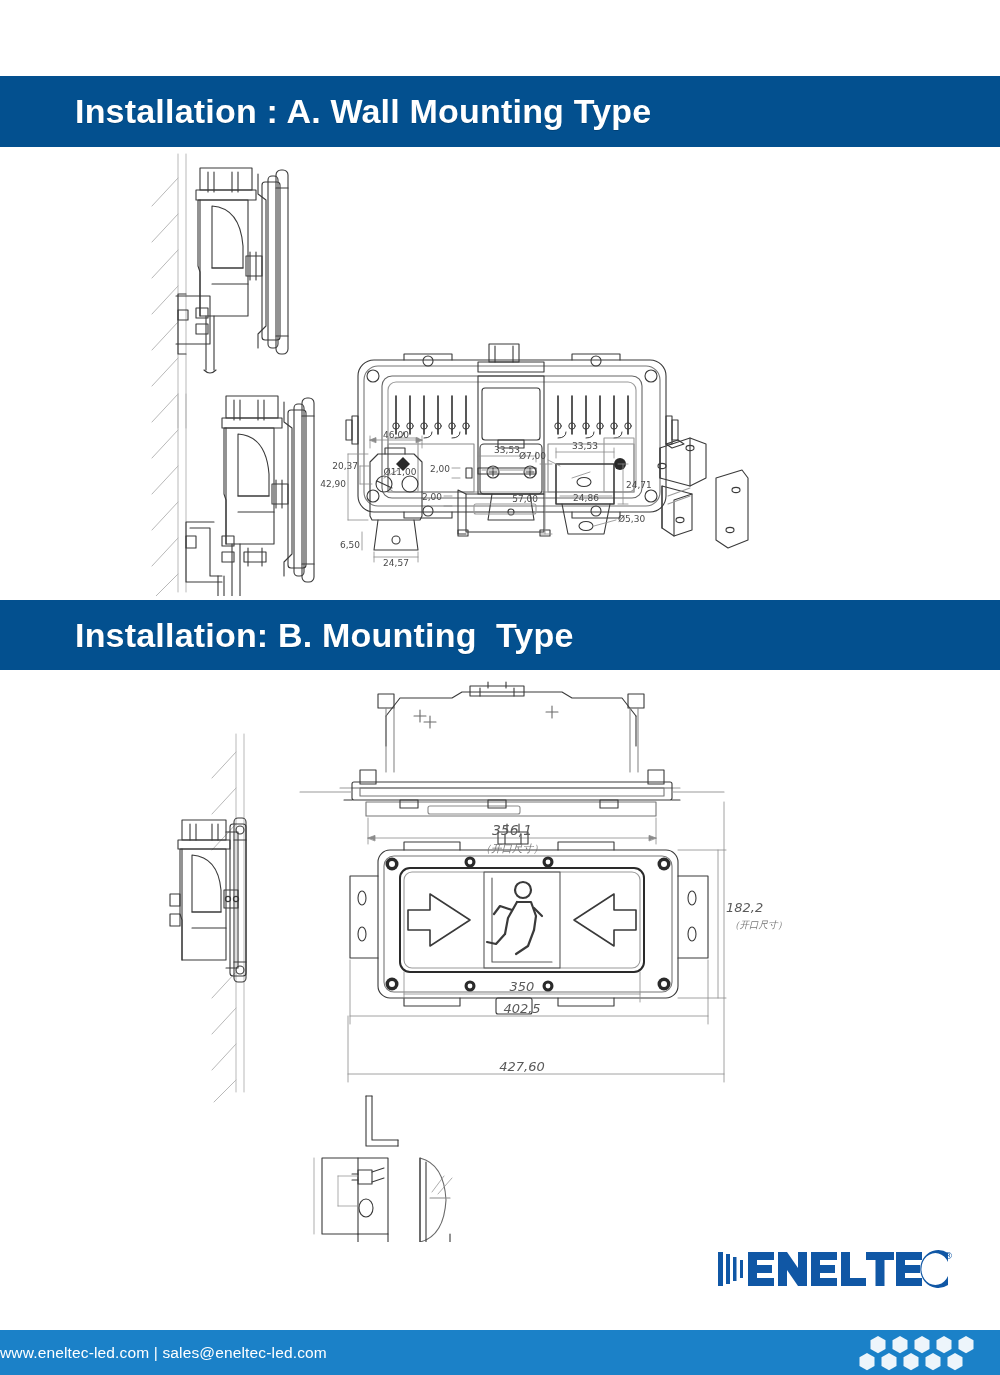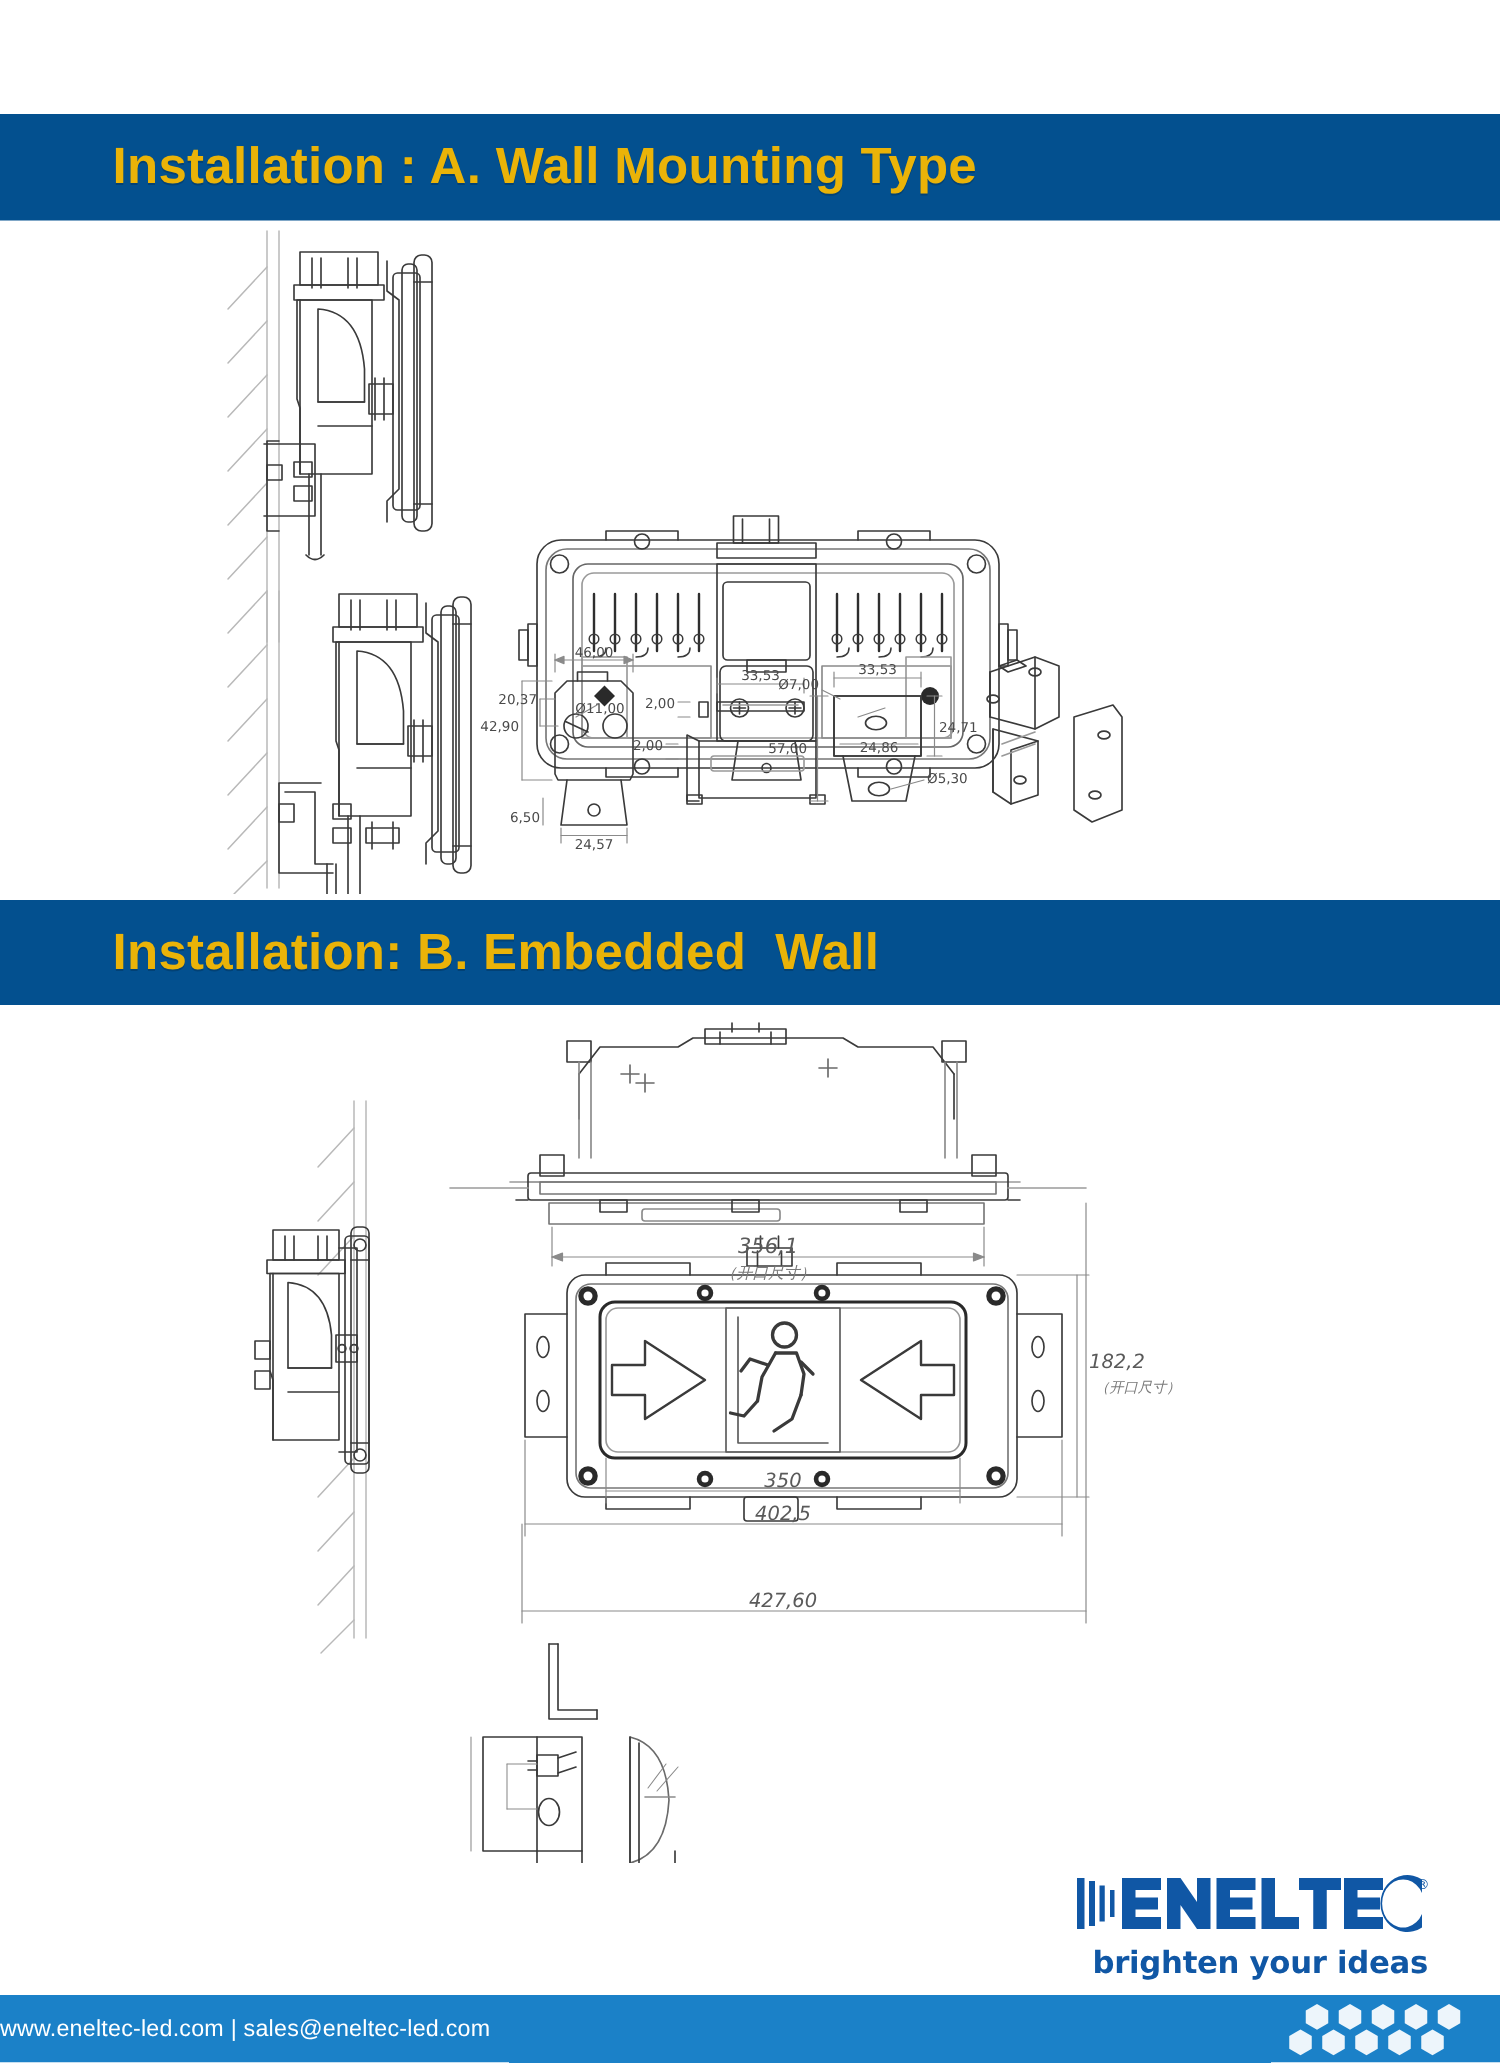--- a/index.html
+++ b/index.html
@@ -18,21 +18,21 @@
 
   
   .banner {
     position: absolute;
     left: 0; width: 1000px;
     background: #03508f;
     display: flex;
     align-items: center;
   }
   .banner-title {
-    color: #eab308;
+    color: #ffffff;
     font-size: 34px;
     font-weight: bold;
     letter-spacing: 0.2px;
     margin-left: 75px;
     white-space: pre;
     text-shadow: 0 1px 0 rgba(0,0,0,0.18);
   }
   #banner-a { top: 76px; height: 71px; }
   #banner-b { top: 600px; height: 70px; }
 
@@ -391,21 +391,21 @@
         <text x="585" y="301" text-anchor="middle">33,53</text>
         <text x="626" y="340" text-anchor="start">24,71</text>
         <text x="538" y="354" text-anchor="end">57,00</text>
         <text x="586" y="353" text-anchor="middle">24,86</text>
         <text x="618" y="374" text-anchor="start">Ø5,30</text>
       </g>
     </svg>
   </div>
 
   <div class="banner" id="banner-b">
-    <div class="banner-title">Installation: B. Embedded  Wall</div>
+    <div class="banner-title">Installation: B. Mounting  Type</div>
   </div>
 
   <div class="drawing-area" style="left:0px; top:672px; width:1000px; height:570px;font-style:italic;">
     <svg width="1000" height="570" viewBox="0 0 1000 570" xmlns="http://www.w3.org/2000/svg">
       <g fill="none" stroke="#3a3a3a" stroke-width="1.1" stroke-linejoin="round" stroke-linecap="round">
 
         <g>
 
           <line x1="340" y1="866" x2="680" y2="866" stroke="#9a9a9a" transform="translate(0,-750)"></line>
           <path d="M352 116 L672 116" stroke="#9a9a9a"></path>
@@ -637,21 +637,20 @@
         <path d="M125 4 h9 v26 h16 v8 h-25 z"></path>
 
         <path d="M150 4 h28 v8 h-9.5 v26 h-9 v-26 h-9.5 z"></path>
 
         <path d="M180 4 h26 v8 h-17 v5 h15 v8 h-15 v5 h17 v8 h-26 z"></path>
 
         <path d="M232 14 a14 16 0 1 0 0 14 l0 9 a18 19 0 1 1 0 -32 z"></path>
       </g>
       <text x="228" y="11" font-family="DejaVu Sans, sans-serif" font-size="9" fill="#1057a5">®</text>
     </svg>
-    <div class="logo-tagline">brighten your ideas</div>
   </div>
 
   <div class="footer-bar">
     <div class="footer-text">www.eneltec-led.com | sales@eneltec-led.com</div>
     <svg class="hex-pattern" width="130" height="36" viewBox="0 0 130 36" xmlns="http://www.w3.org/2000/svg">
       <defs>
         <g id="hx">
           <polygon points="8,0 15.5,4.3 15.5,12.9 8,17.2 0.5,12.9 0.5,4.3" fill="#ffffff" opacity="0.92"></polygon>
         </g>
       </defs>

